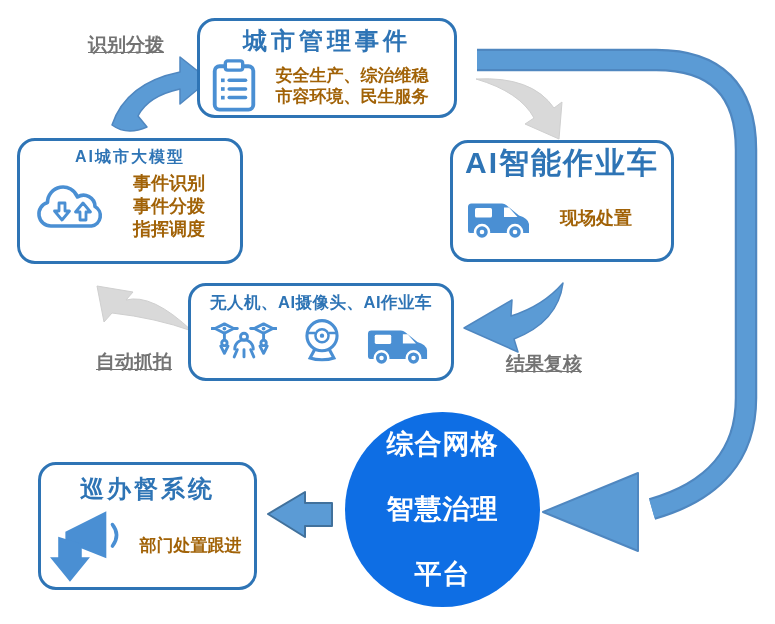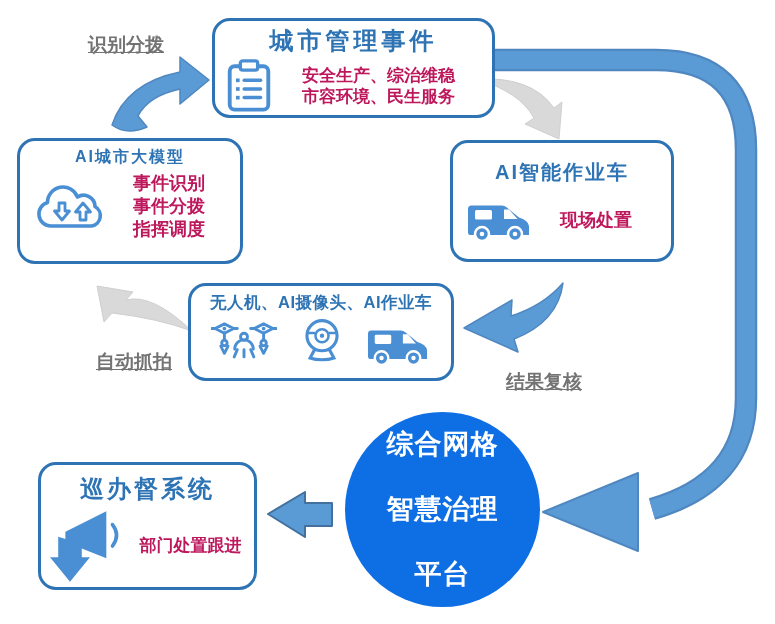--- a/index.html
+++ b/index.html
@@ -11,40 +11,40 @@
   .box{
     position:absolute;border:3px solid #2e74b5;border-radius:18px;
     background:#ffffff;box-sizing:border-box;
   }
   .box-title{
     text-align:center;color:#2e74b5;font-weight:bold;
     letter-spacing:4px;white-space:nowrap;
   }
   .box-row{display:flex;align-items:center;}
   .dark-lines{
-    color:#be185d;font-weight:bold;text-align:center;flex:1;
+    color:#a16207;font-weight:bold;text-align:center;flex:1;
   }
   .edge-label{
     position:absolute;color:#737373;font-size:19px;font-weight:600;
     white-space:nowrap;
     text-decoration:underline;
   }
   
-  #box-events{left:212px;top:18px;width:283px;height:100px;}
+  #box-events{left:197px;top:18px;width:260px;height:100px;}
   #box-events .box-title{font-size:24px;margin-top:4px;}
   #box-events .box-row{padding:2px 8px 0 10px;}
   #box-events .dark-lines{font-size:17px;line-height:21px;}
   
   #box-ai-model{left:17px;top:138px;width:226px;height:126px;}
   #box-ai-model .box-title{font-size:16px;margin-top:6px;letter-spacing:2px;}
   #box-ai-model .box-row{padding:4px 12px 0 12px;}
   #box-ai-model .dark-lines{font-size:18px;line-height:23px;}
   
   #box-ai-vehicle{left:450px;top:140px;width:224px;height:122px;}
-  #box-ai-vehicle .box-title{font-size:20px;margin-top:16px;letter-spacing:2px;}
+  #box-ai-vehicle .box-title{font-size:30px;margin-top:0;letter-spacing:2px;}
   #box-ai-vehicle .box-row{padding:10px 10px 0 14px;}
   #box-ai-vehicle .dark-lines{font-size:18px;}
   
   #box-capture{left:188px;top:283px;width:266px;height:98px;}
   #box-capture .box-title{font-size:16.5px;margin-top:6px;letter-spacing:0.5px;}
   #box-capture .box-row{justify-content:space-between;padding:3px 22px 0 20px;}
   
   #box-supervision{left:38px;top:462px;width:219px;height:128px;}
   #box-supervision .box-title{font-size:24px;margin-top:8px;letter-spacing:3px;}
   #box-supervision .box-row{padding:0 8px 0 8px;}
@@ -53,21 +53,21 @@
   #platform-circle{
     position:absolute;left:345px;top:412px;width:195px;height:195px;
     border-radius:50%;background:#0e6ee4;color:#fff;display:flex;
     flex-direction:column;justify-content:center;align-items:center;
     font-size:27px;font-weight:bold;line-height:33px;text-align:center;
     letter-spacing:1px;
     gap:32px;
   }
   #label-recognize{left:88px;top:32px;}
   #label-auto-capture{left:96px;top:349px;}
-  #label-result-review{left:506px;top:369px;}
+  #label-result-review{left:506px;top:351px;}
   .icon{flex:none;display:block;}
 </style>
 </head>
 <body>
 
 <div id="canvas">
 
   <svg id="arrow-layer" viewBox="0 0 775 624">
 
     <g>

